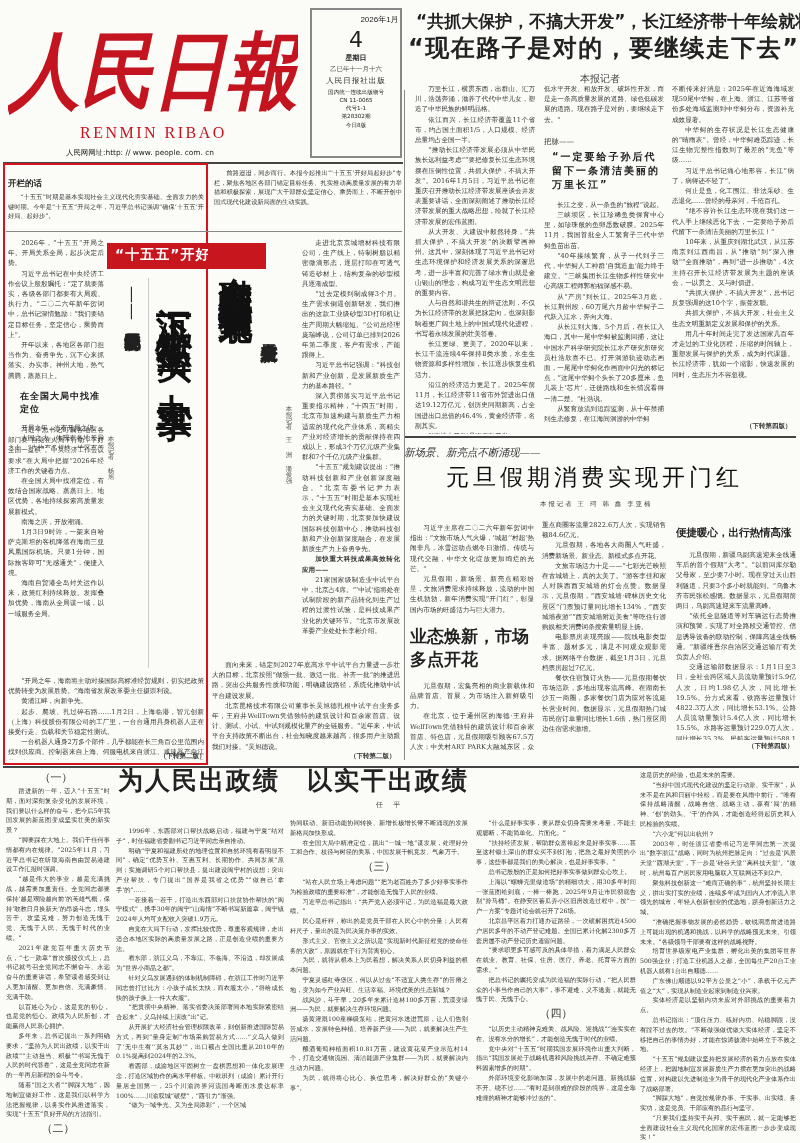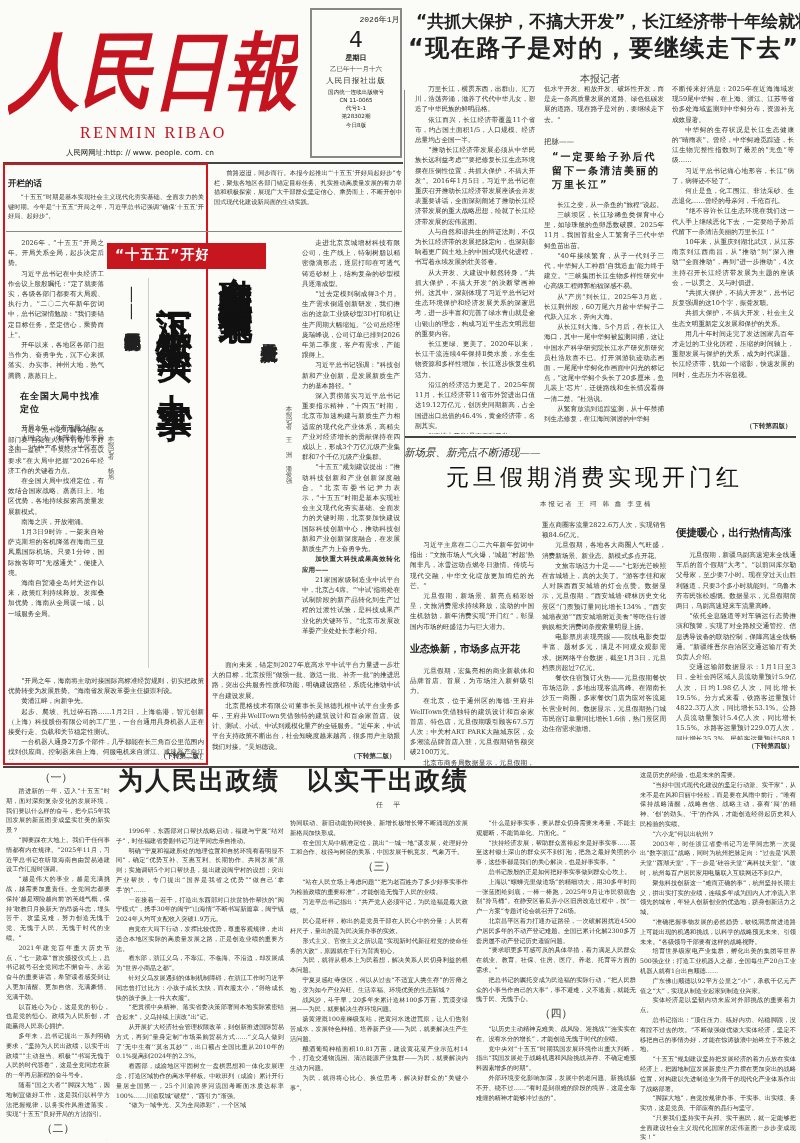--- a/index.html
+++ b/index.html
@@ -11,21 +11,21 @@
   .hline { position: absolute; background: #444; }
   .vline { position: absolute; background: #aaa; width: 1px; }
 
   
   .masthead-logo { left: 8px; top: 8px; width: 290px; height: 110px; }
   .masthead-logo svg { width: 100%; height: 100%; }
   .masthead-pinyin { left: 80px; top: 124px; font-family: "Liberation Serif", serif; font-size: 16px; letter-spacing: 2.5px; color: #c3141f; }
   .masthead-url { left: 66px; top: 148px; font-size: 7.4px; color: #222; font-family: "DejaVu Sans", sans-serif; }
   .datebox { left: 310px; top: 8px; width: 92px; height: 150px; border: 2px solid #888; text-align: center; padding-top: 6px; }
   .datebox div { line-height: 1.1; }
-  .db-ym { font-size: 8px; font-family: Liberation Mono, monospace; padding-left: 47px; }
+  .db-ym { font-size: 8px; font-family: Liberation Sans, sans-serif; padding-left: 47px; }
   .db-day { font-size: 22px; font-family: "DejaVu Sans", sans-serif; margin: 3px 0 3px; }
   .db-week { font-size: 7px; font-weight: bold; font-family: "DejaVu Sans", sans-serif; margin-bottom: 3px; }
   .db-lunar { font-size: 6.5px; color: #555; margin-bottom: 4px; }
   .db-pub { font-size: 7.5px; margin-bottom: 4px; letter-spacing: 1px; }
   .db-line { font-size: 5.6px; margin-bottom: 2px; font-family: "DejaVu Sans", sans-serif; }
 
   
   .lead-kicker { left: 416px; top: 10px; width: 380px; font-family: "DejaVu Sans", sans-serif; font-size: 17px; font-weight: bold; white-space: nowrap; }
   .lead-title { left: 408px; top: 32px; width: 392px; font-family: "DejaVu Sans", sans-serif; font-size: 24px; font-weight: bold; letter-spacing: 1.5px; white-space: nowrap; }
   .lead-byline { left: 580px; top: 72px; font-size: 10px; color: #444; text-align: right; }
@@ -76,22 +76,22 @@
 </div>
 
 <div class="abs lead-kicker">“共抓大保护，不搞大开发”，长江经济带十年绘就壮美画卷</div>
 <div class="abs lead-title">“现在路子是对的，要继续走下去”</div>
 <div class="abs lead-byline">本报记者</div>
 
 <div class="abs body-text" style="left:415px; top:84px; width:120px; height:350px; overflow:hidden;">
   <p>万里长江，横贯东西，出群山、汇万川，浩荡奔涌，滋养了代代中华儿女，塑造了中华民族的鲜明品格。</p>
     <p>依江而兴，长江经济带覆盖11个省市，约占国土面积1/5，人口规模、经济总量均占全国一半。</p>
     <p>“推动长江经济带发展必须从中华民族长远利益考虑”“要把修复长江生态环境摆在压倒性位置，共抓大保护，不搞大开发”。2016年1月5日，习近平总书记在重庆召开推动长江经济带发展座谈会并发表重要讲话，全面深刻阐述了推动长江经济带发展的重大战略思想，绘就了长江经济带发展的宏伟蓝图。</p>
+    <p>从大开发、大建设中毅然转身，“共抓大保护，不搞大开发”的决断擘画神州。这其中，深刻体现了习近平总书记对生态环境保护和经济发展关系的深邃思考，进一步丰富和完善了绿水青山就是金山银山的理念，构成习近平生态文明思想的重要内容。</p>
     <p>人与自然和谐共生的辩证法则，不仅为长江经济带的发展把脉定向，也深刻影响着更广阔土地上的中国式现代化进程，书写着永续发展的壮美答卷。</p>
-    <p>从大开发、大建设中毅然转身，“共抓大保护，不搞大开发”的决断擘画神州。这其中，深刻体现了习近平总书记对生态环境保护和经济发展关系的深邃思考，进一步丰富和完善了绿水青山就是金山银山的理念，构成习近平生态文明思想的重要内容。</p>
     <p>长江更绿、更美了。2020年以来，长江干流连续4年保持Ⅱ类水质，水生生物资源和多样性增加，长江逐步恢复生机活力。</p>
     <p>沿江的经济活力更足了。2025年前11月，长江经济带11省市外贸进出口值达19.12万亿元，创历史同期新高，占全国进出口总值的46.4%，黄金经济带，名副其实。</p>
     <p>“‘不搞大开发’是不要乱开发、</p>
 </div>
 <div class="abs" style="left:544px; top:84px; width:120px; height:350px; overflow:hidden;">
   <div class="body-text">
       <p style="text-indent:0">低水平开发、粗放开发、破坏性开发，而是走一条高质量发展的道路、绿色低碳发展的道路。现在路子是对的，要继续走下去。”</p>
     </div>
   <div class="sub-label" style="margin-top:12px;">把脉——</div>
   <div class="sub-head" style="margin:3px 0 8px 8px;">“一定要给子孙后代留下一条清洁美丽的万里长江”</div>
@@ -116,26 +116,26 @@
     <p>用几十年时间走完了发达国家几百年才走过的工业化历程，压缩的时间轴上，重塑发展与保护的关系，成为时代课题。长江经济带，犹如一个缩影，快速发展的同时，生态压力不容忽视。</p>
 </div>
 <div class="abs zhuan" style="left:746px; top:422px;">（下转第四版）</div>
 
 <div class="hline" style="left:404px; top:436px; width:392px; height:1.5px;"></div>
 
 <div class="abs yuandan-kicker">新场景、新亮点不断涌现——</div>
 <div class="abs yuandan-title">元旦假期消费实现开门红</div>
 <div class="abs yuandan-byline">本报记者 王 珂 韩 鑫 李亚楠</div>
 
-<div class="abs" style="left:410px; top:523px; width:124px; height:228px; overflow:hidden;margin-top:17px;">
+<div class="abs" style="left:410px; top:523px; width:124px; height:228px; overflow:hidden;">
   <div class="body-text">
       <p>习近平主席在二〇二六年新年贺词中指出：“文旅市场人气火爆，‘城超’‘村超’热闹非凡，冰雪运动点燃冬日激情。传统与现代交融，中华文化绽放更加绚烂的光芒。”</p>
       <p>元旦假期，新场景、新亮点精彩纷呈，文旅消费需求持续释放，流动的中国生机勃勃，新年消费实现“开门红”，彰显国内市场的旺盛活力与巨大潜力。</p>
     </div>
-  <div class="section-head" style="font-size:10px; margin:10px 0 10px;">业态焕新，市场多点开花</div>
+  <div class="section-head" style="font-size:17px; margin:10px 0 10px;">业态焕新，市场多点开花</div>
   <div class="body-text">
       <p>元旦假期，宏集亮相的商业新载体和品牌首店、首展，为市场注入新鲜吸引力。</p>
       <p>在北京，位于通州区的海德·王府井WellTown凭借独特的建筑设计和百余家首店、特色店，元旦假期吸引顾客67.5万人次；中关村ART PARK大融城东区，众多潮流品牌首店入驻，元旦假期销售额突破2100万元。</p>
       <p>北京市商务局数据显示，元旦假期，重点监测企业累计销售额达40.4亿元，日均同比增长14.3%；北京市60个</p>
     </div>
 </div>
 <div class="abs body-text" style="left:542px; top:520px; width:124px; height:230px; overflow:hidden;">
   <p style="text-indent:0">重点商圈客流量2822.6万人次，实现销售额84.6亿元。</p>
     <p>元旦假期，各地各大商圈人气旺盛，消费新场景、新业态、新模式多点开花。</p>
     <p>文旅市场活力十足——“七彩光芒映照在古城墙上，真的太美了。”游客李佳和家人对陕西西安城墙的灯会点赞。数据显示，元旦假期，“西安城墙·碑林历史文化景区”门票预订量同比增长134%，“西安城墙夜游”“西安城墙附近美食”等吃住行游购娱相关消费词条搜索量明显上扬。</p>

